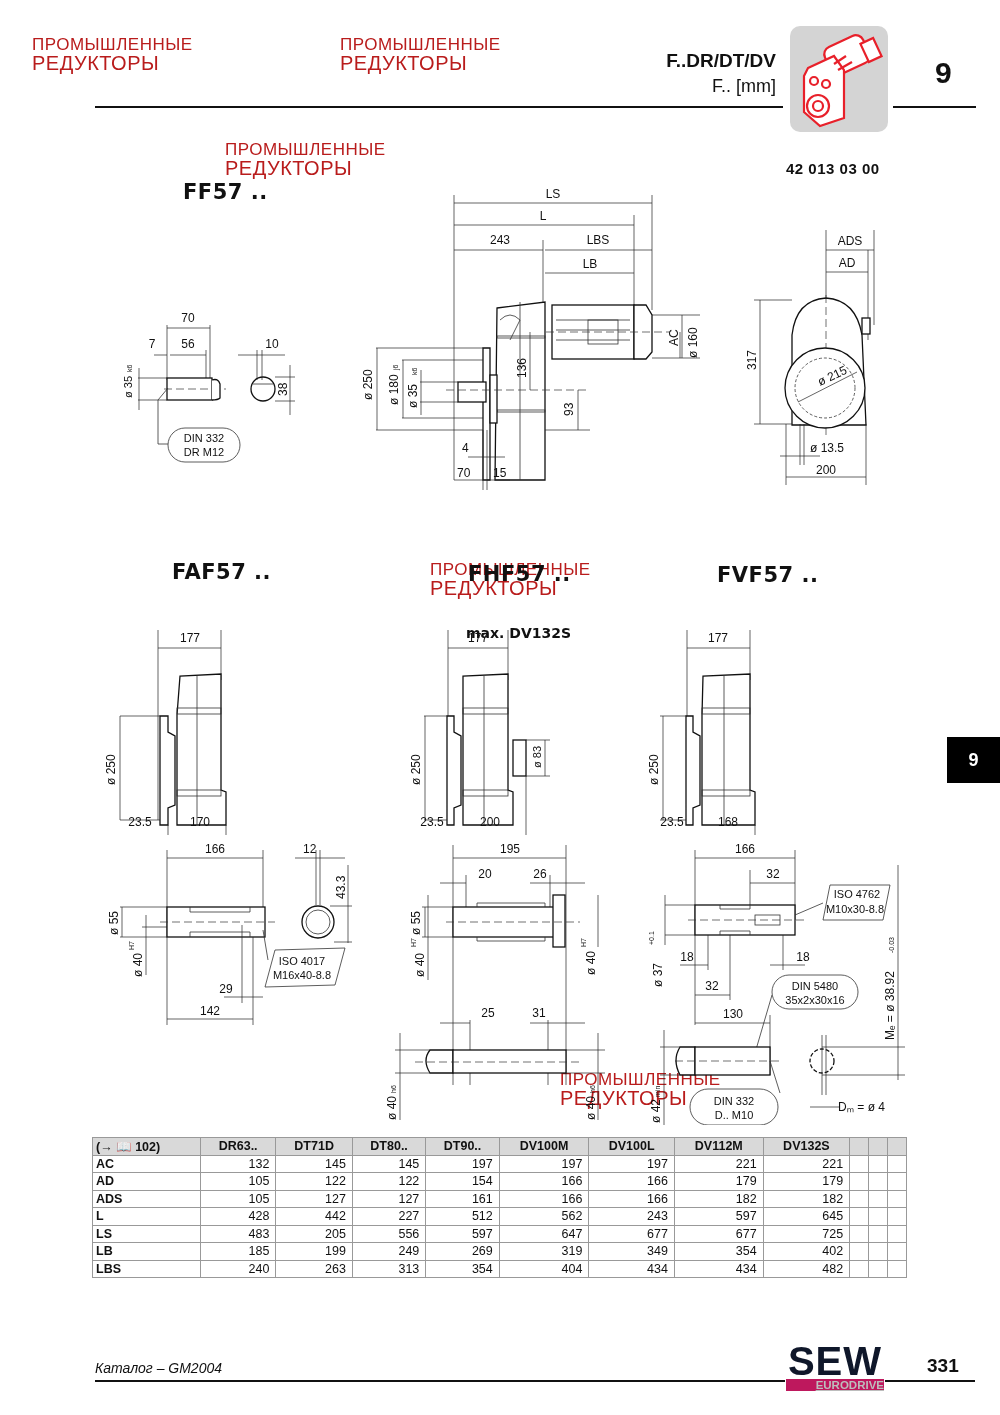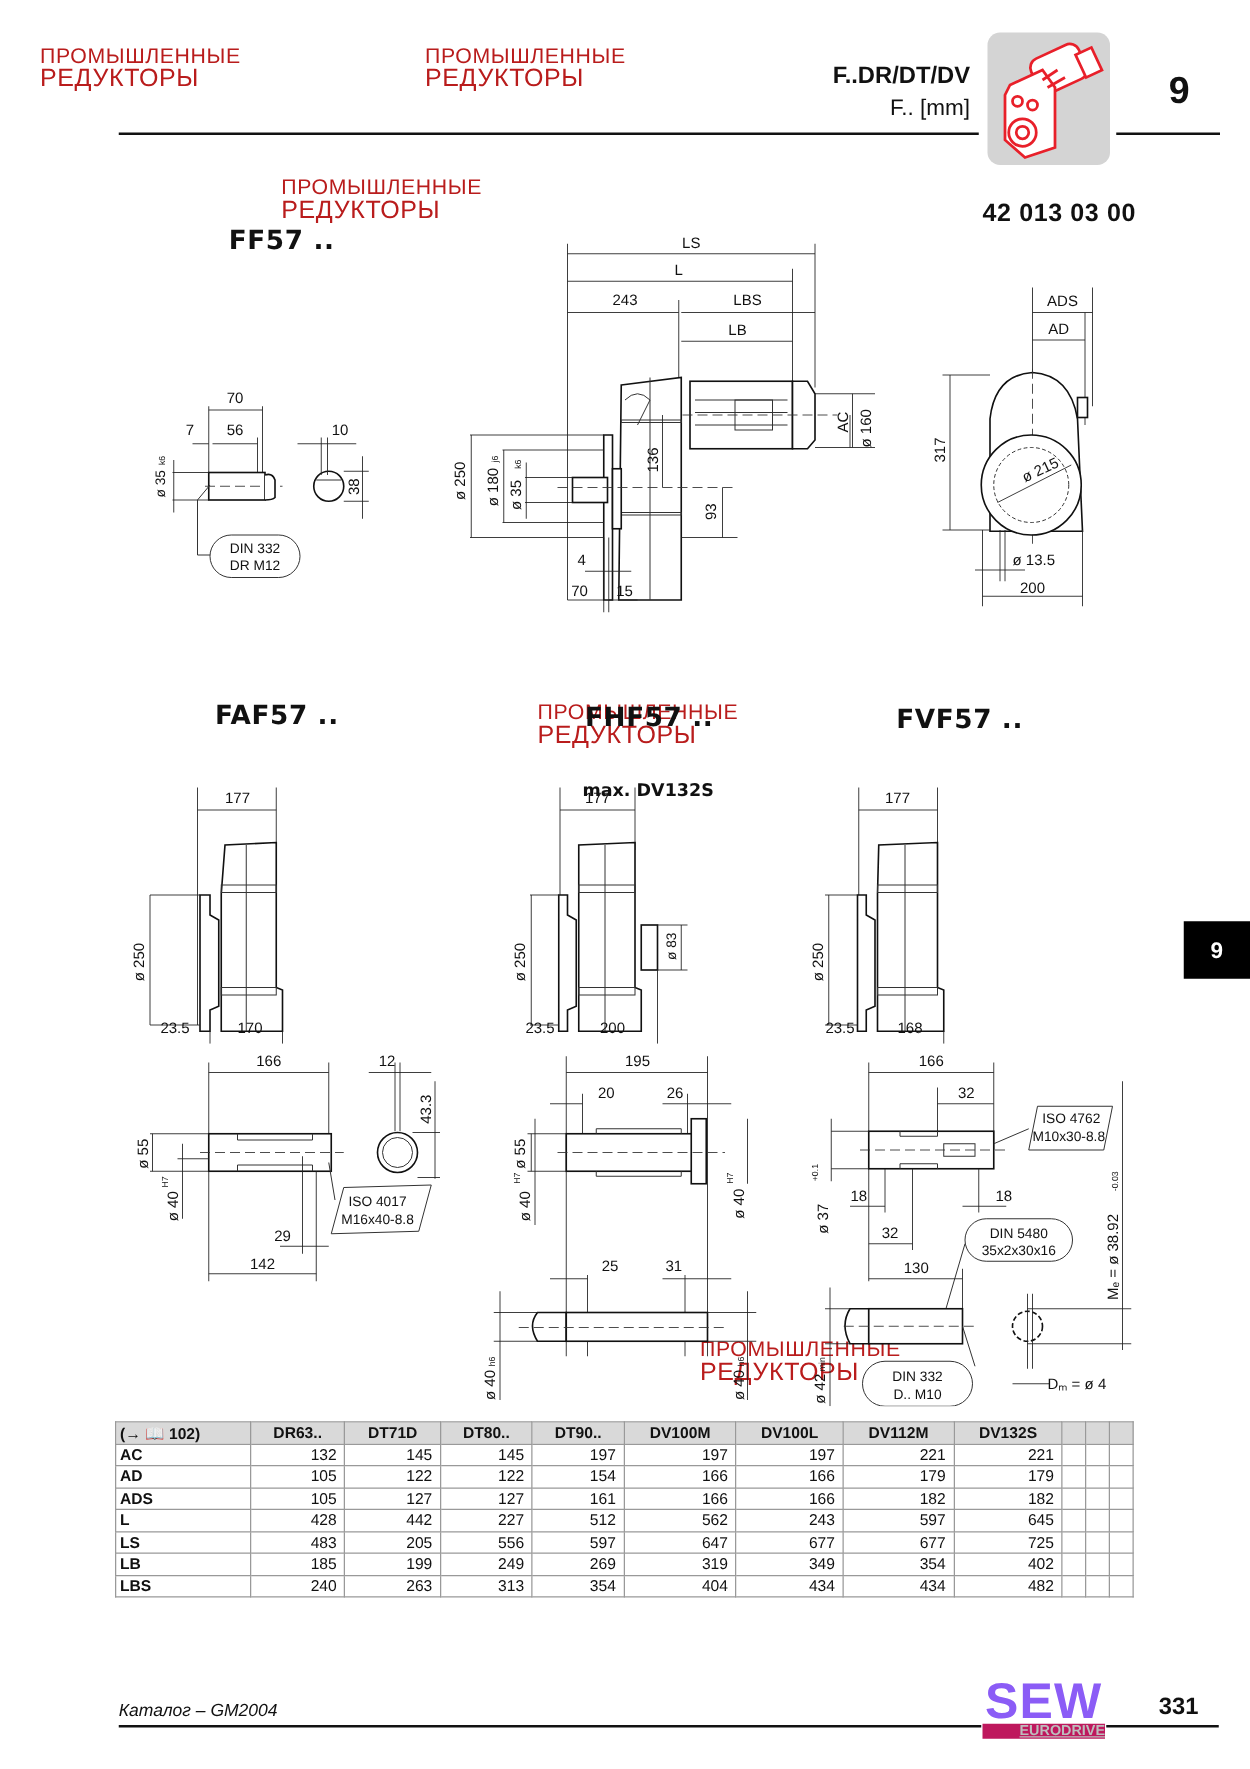--- a/index.html
+++ b/index.html
@@ -4,21 +4,21 @@
 <style>
   html, body { margin: 0; padding: 0; background: #ffffff; }
   body { width: 1000px; height: 1415px; position: relative; overflow: hidden;
          font-family: "Liberation Sans", sans-serif; color: #111; }
   .abs { position: absolute; }
   .hdr-title { right: 224px; top: 50px; font-size: 19px; font-weight: bold; text-align: right; }
   .hdr-sub { right: 224px; top: 76px; font-size: 18px; text-align: center; }
   .hdr-chapter { left: 935px; top: 56px; font-size: 30px; font-weight: bold; }
   .hdr-line { top: 106px; height: 1.5px; background: #111; }
   .icon-box { left: 790px; top: 26px; width: 98px; height: 106px; background: #d4d4d4; border-radius: 10px; }
-  .docnum { left: 786px; top: 160px; font-size: 20px; font-weight: bold; letter-spacing: 0.5px; }
+  .docnum { left: 786px; top: 160px; font-size: 15px; font-weight: bold; letter-spacing: 0.5px; }
   .model { font-size: 21px; font-weight: bold; font-family: "DejaVu Sans", sans-serif; letter-spacing: 0.5px; }
   .model-sub { font-size: 14px; font-weight: bold; font-family: "DejaVu Sans", sans-serif; margin-top: 36px; }
   .side-tab { left: 947px; top: 737px; width: 53px; height: 46px; background: #000; color: #fff;
               font-weight: bold; font-size: 18px; display: flex; align-items: center; justify-content: center; }
   svg text { font-family: "Liberation Sans", sans-serif; fill: #111; }
   .dim { stroke: #222; stroke-width: 0.7; fill: none; }
   .outline { stroke: #111; stroke-width: 1.3; fill: #fff; }
   .thin { stroke: #333; stroke-width: 0.8; fill: none; }
   .cl { stroke: #333; stroke-width: 0.7; stroke-dasharray: 8 4; fill: none; }
   table.dims { position: absolute; left: 92px; top: 1137px; width: 815px; border-collapse: collapse;
@@ -551,16 +551,16 @@
         <td></td>
         <td></td>
       </tr>
     </tbody>
 </table>
 
 <div class="abs footer-text">Каталог – GM2004</div>
 <div class="abs footer-line" style="left:95px;width:690px;"></div>
 <div class="abs footer-line" style="left:885px;width:90px;"></div>
 <div class="abs sew">
-  <div style="font-family:'Liberation Sans',sans-serif;font-weight:bold;font-size:40px;color:#8b5cf6;line-height:36px;text-align:center;letter-spacing:1px;">SEW</div>
+  <div style="font-family:'Liberation Sans',sans-serif;font-weight:bold;font-size:40px;color:#0f172a;line-height:36px;text-align:center;letter-spacing:1px;">SEW</div>
   <div style="font-family:'Liberation Sans',sans-serif;font-weight:bold;font-size:11.5px;color:#bdbdbd;text-align:right;background:#be185d;line-height:12px;text-decoration:underline;">EURODRIVE</div>
 </div>
 <div class="abs pagenum">331</div>
 
 </body></html>

